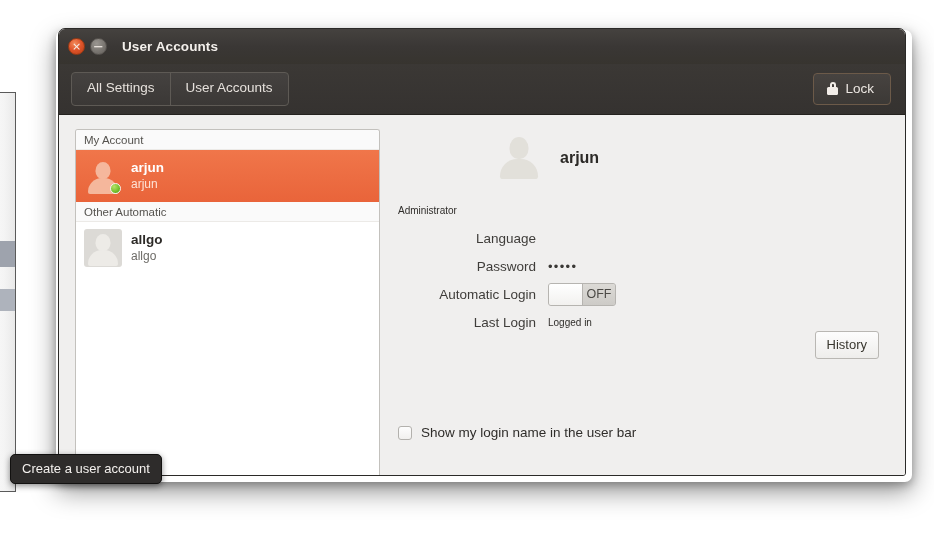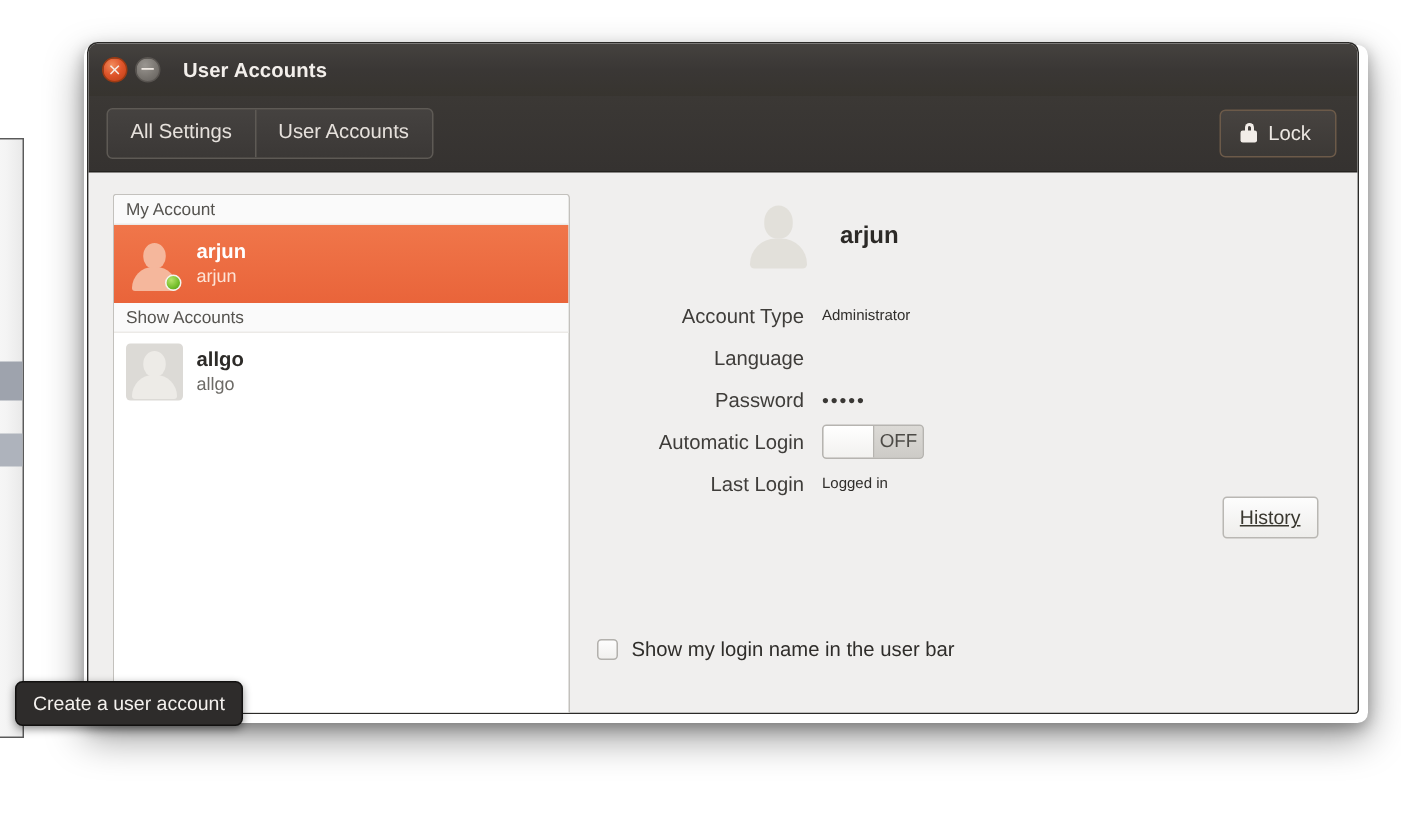--- a/index.html
+++ b/index.html
@@ -387,21 +387,20 @@
     right: 10px;
     top: 202px;
     padding: 5px 11px 6px;
     font-size: 13px;
     color: #39372f;
     background: linear-gradient(to bottom, #fdfdfd 0%, #eeedeb 100%);
     border: 1px solid #b9b7b3;
     border-radius: 3px;
     cursor: pointer;
     font-family: "Liberation Sans", sans-serif;
-    text-decoration: underline;
   }
 
   .menu-bar-option {
     position: absolute;
     left: 18px;
     top: 296px;
     display: flex;
     align-items: center;
     gap: 9px;
     cursor: pointer;
@@ -477,21 +476,21 @@
             <span class="head"></span>
             <span class="shoulders"></span>
             <span class="online-dot"></span>
           </div>
           <div class="account-text">
             <span class="account-name">arjun</span>
             <span class="account-sub">arjun</span>
           </div>
         </div>
 
-        <div class="group-header">Show Accounts</div>
+        <div class="group-header">Other Automatic</div>
         <div class="account-row">
           <div class="avatar">
             <span class="head"></span>
             <span class="shoulders"></span>
           </div>
           <div class="account-text">
             <span class="account-name">allgo</span>
             <span class="account-sub">allgo</span>
           </div>
         </div>
@@ -510,21 +509,20 @@
         <div class="big-avatar">
           <span class="head"></span>
           <span class="shoulders"></span>
         </div>
         <div class="big-username">arjun</div>
       </div>
 
       <div class="detail-rows">
 
         <div class="detail-row">
-          <span class="detail-label">Account Type</span>
           <span class="detail-value">Administrator</span>
         </div>
 
         <div class="detail-row">
           <span class="detail-label">Language</span>
         </div>
 
 
         <div class="detail-row">
           <span class="detail-label">Password</span>

